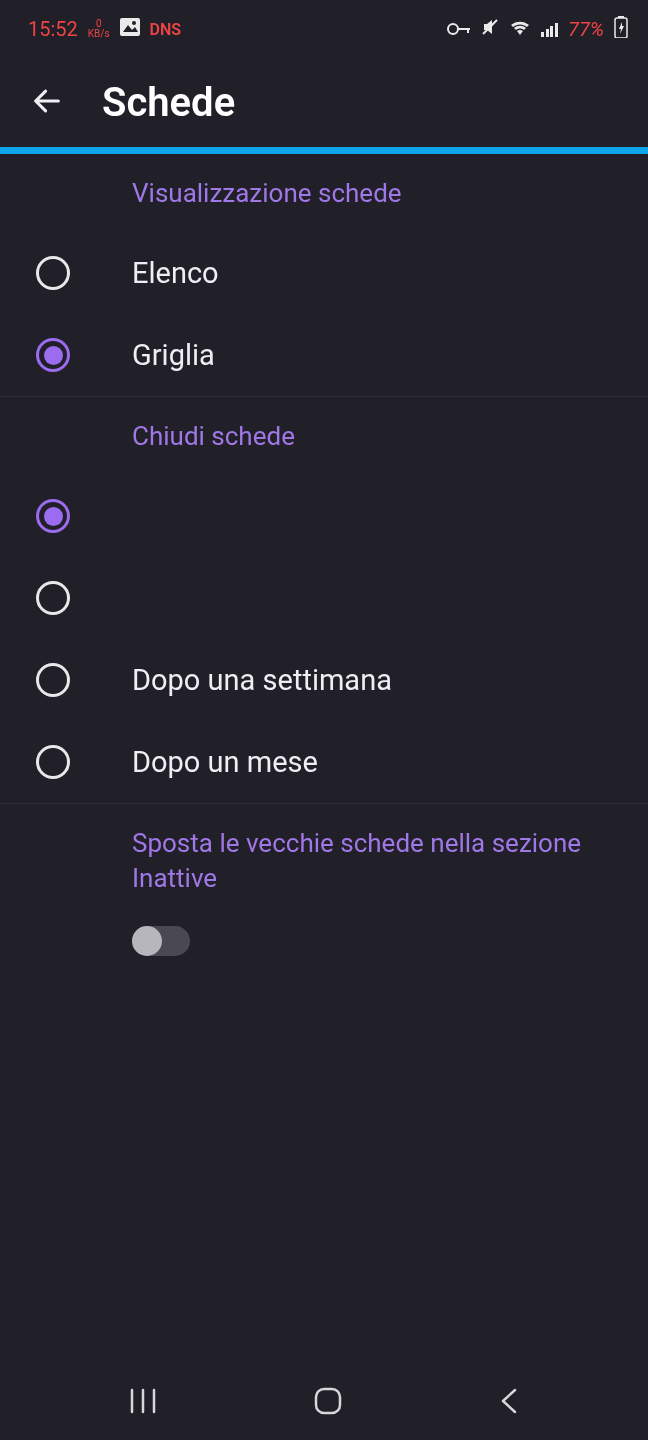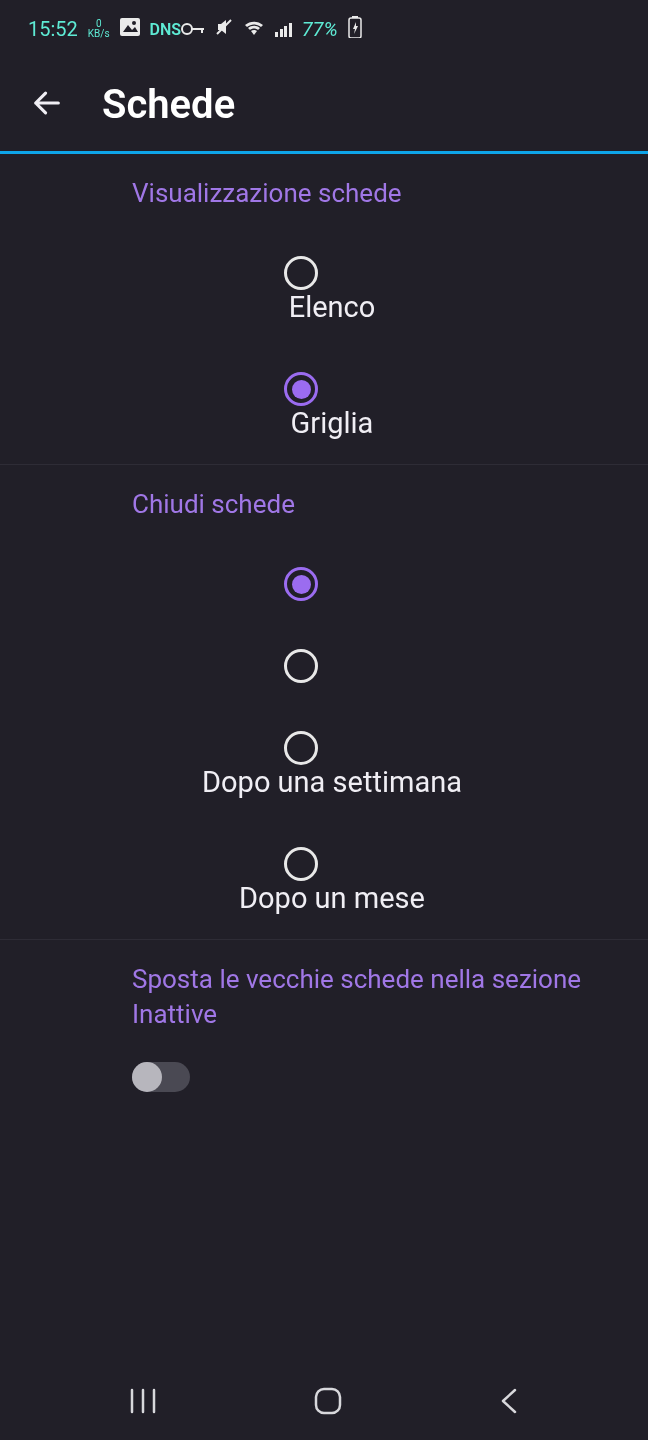--- a/index.html
+++ b/index.html
@@ -8,54 +8,53 @@
     height: 1440px;
     background: #211f28;
     color: #f5f5f5;
     font-family: -apple-system, Roboto, Arial, sans-serif;
     overflow: hidden;
   }
   .status-bar {
     height: 58px;
     display: flex;
     align-items: center;
-    justify-content: flex-start;
-    padding: 0 33px 0 28px;
+    justify-content: space-between;
+    padding: 0 20px 0 28px;
     font-size: 20px;
-    color: #5eead4;
+    color: #ef4444;
   }
   .status-left { display:flex; align-items:center; gap:10px; }
   .status-right { display:flex; align-items:center; gap:10px;font-style:italic; }
   .status-small { font-size: 10px; line-height:1; display:flex; flex-direction:column; align-items:center;}
   .app-bar {
     height: 96px;
     display: flex;
     align-items: center;
     padding: 0 30px;
     gap: 38px;
-    border-bottom: 3px solid #0ea5e9;
+    border-bottom: 7px solid #0ea5e9;
   }
   .back-arrow svg { width: 34px; height: 34px; }
   .title {
     font-size: 40px;
     font-weight: 600;
     color: #fff;
   }
   .section-header {
     color: #a077e6;
     font-size: 26px;
     padding: 24px 20px 24px 132px;
   }
   .section-header.wrap { line-height:1.35; padding-top:22px; padding-bottom:10px;}
   .row {
     display: flex;
     align-items: center;
     padding: 24px 20px 24px 36px;
     gap: 0;
-    flex-direction: column;
   }
   .radio {
     width: 34px;
     height: 34px;
     border: 3.5px solid #e8e8e8;
     border-radius: 50%;
     flex: 0 0 34px;
     margin-right: 62px;
     position: relative;
   }

